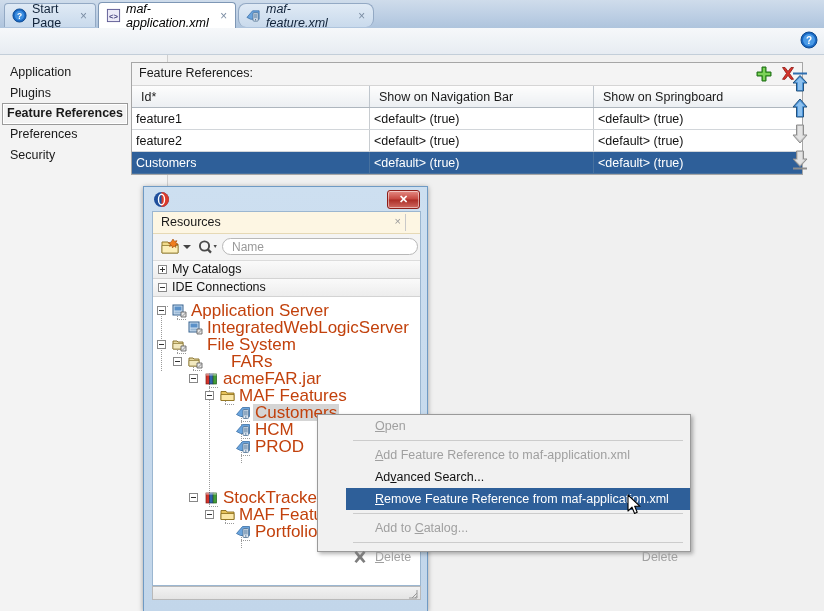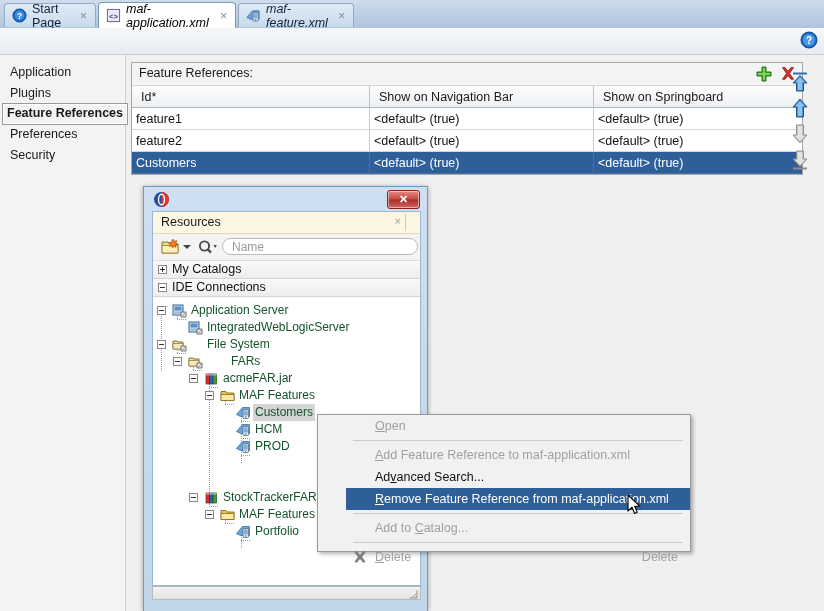--- a/index.html
+++ b/index.html
@@ -45,21 +45,21 @@
   .toolrow{
     position:absolute;left:0;top:28px;width:824px;height:26px;
     background:linear-gradient(to bottom,#f6f8fa 0%,#e7ecf2 100%);
     border-bottom:1px solid #c3ced9;
   }
   .help-btn{position:absolute;right:6px;top:3px;width:18px;height:18px;}
 
   
   .leftnav{
     position:absolute;left:0;top:55px;width:125px;height:556px;
-    background:#f3f3f3;border-right:1px solid #cfcfcf;
+    background:#f3f3f3;border-right:1px solid #cfcfcf;padding-left:42px;
   }
   .navitem{
     position:absolute;left:6px;height:19px;line-height:19px;
     font-size:12.5px;color:#1a1a1a;padding:0 4px;white-space:nowrap;cursor:default;
   }
   .navitem.sel{
     font-weight:bold;background:#f3f3f3;
     border:1px solid #9a9a9a;left:2px;height:20px;line-height:18px;
     box-shadow:0 0 0 1px #fff inset;
   }
@@ -148,21 +148,21 @@
   }
   .grp .pm{
     position:absolute;left:5px;top:4px;width:9px;height:9px;
     border:1px solid #888;background:#fff;box-sizing:border-box;
   }
   .grp .pm:before{content:"";position:absolute;left:1px;top:3px;width:5px;height:1px;background:#333;}
   .grp .pm.plus:after{content:"";position:absolute;left:3px;top:1px;width:1px;height:5px;background:#333;}
   .grp .glabel{position:absolute;left:19px;top:0;}
 
   .treearea{position:relative;height:284px;overflow:hidden;background:#fff;}
-  .tnode{position:absolute;height:17px;line-height:17px;white-space:nowrap;font-size:12px;color:#14532d;cursor:default;}
+  .tnode{position:absolute;height:17px;line-height:17px;white-space:nowrap;font-size:17px;color:#c2410c;cursor:default;}
   .tnode .tlabel{display:inline-block;vertical-align:top;padding:0 2px;}
   .tnode.selnode .tlabel{background:#d5d5d5;}
   .tw{position:absolute;width:9px;height:9px;border:1px solid #888;background:#fff;box-sizing:border-box;top:4px;}
   .tw:before{content:"";position:absolute;left:1px;top:3px;width:5px;height:1px;background:#333;}
   .ticon{position:absolute;top:1px;width:15px;height:15px;}
   .dotv{position:absolute;width:1px;background-image:linear-gradient(to bottom,#9a9a9a 50%,transparent 50%);background-size:1px 2px;}
   .doth{position:absolute;height:1px;background-image:linear-gradient(to right,#9a9a9a 50%,transparent 50%);background-size:2px 1px;}
 
   .dlg-status{
     position:absolute;left:8px;top:399px;width:269px;height:14px;
@@ -208,21 +208,21 @@
 
     <div class="tab active" style="left:98px;width:138px;">
       <svg class="tab-ico" viewBox="0 0 16 16">
         <rect x="1.5" y="1.5" width="13" height="13" fill="#eceaf7" stroke="#5d5a93"></rect>
         <text x="8" y="11.5" font-size="8" font-family="Liberation Mono, monospace" font-weight="bold" fill="#3b3877" text-anchor="middle">&lt;&gt;</text>
       </svg>
       <span>maf-application.xml</span>
       <span class="tclose">×</span>
     </div>
 
-    <div class="tab inactive italic" style="left:238px;width:116px;">
+    <div class="tab inactive italic" style="left:238px;width:136px;border-radius:8px;">
       <svg class="tab-ico" viewBox="0 0 16 16">
         <path d="M1 10 L7 3 L14 3 L14 12 L5 12 Z" fill="#6aa4dd" stroke="#3a6ea5" stroke-width="0.8"></path>
         <rect x="7.5" y="5" width="5.5" height="9" rx="1" fill="#dfe8f2" stroke="#4a6c8e" stroke-width="0.8"></rect>
         <rect x="8.4" y="6" width="3.7" height="5" fill="#8fa9c2"></rect>
         <circle cx="10.2" cy="12.5" r="0.7" fill="#4a6c8e"></circle>
       </svg>
       <span>maf-feature.xml</span>
       <span class="tclose">×</span>
     </div>
   </div>

